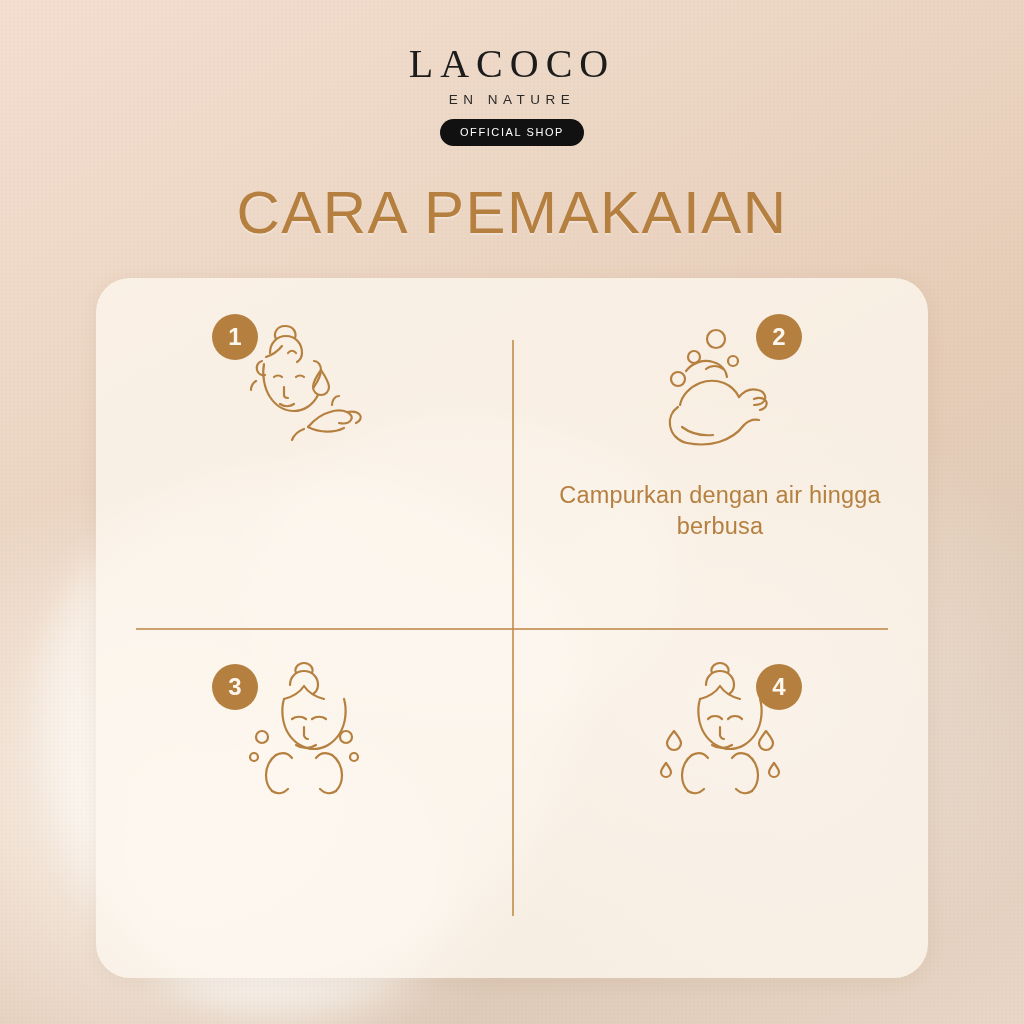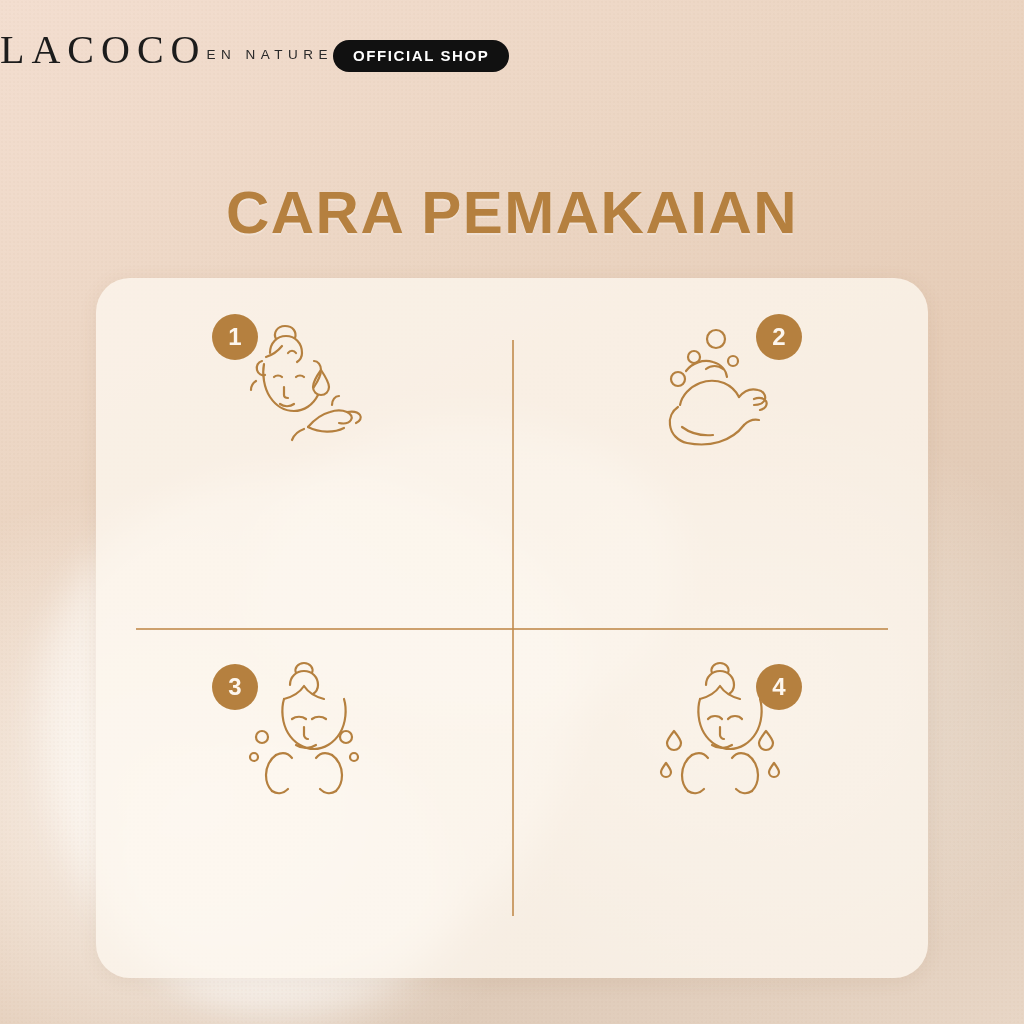--- a/index.html
+++ b/index.html
@@ -31,44 +31,44 @@
     background-image:
       radial-gradient(rgba(160,120,80,0.05) 1px, transparent 1px),
       radial-gradient(rgba(255,255,255,0.05) 1px, transparent 1px);
     background-size: 4px 4px, 7px 7px;
     background-position: 0 0, 2px 3px;
     opacity: .55;
   }
 
   
   .brand {
-    position: absolute; top: 28px; left: 0; right: 0;
-    display: flex; align-items: center;
+    position: absolute; top: 44px; left: 0; right: 0;
+    display: flex; flex-direction: column; align-items: center;
   }
   .brand-name {
     font-family: "Liberation Serif", serif;
     font-size: 40px; letter-spacing: 7px; color: #1c1c1c;
     line-height: 1;
   }
   .brand-sub {
     margin-top: 8px;
     font-size: 13.5px; letter-spacing: 5.5px; color: #2a2a2a; text-align: center;
   }
   .official-shop {
     margin-top: 12px;
     background: #111; color: #fff;
-    font-size: 15px; font-weight: bold; letter-spacing: 1.6px;
+    font-size: 11px; font-weight: normal; letter-spacing: 1.6px;
     padding: 7px 20px 8px; border-radius: 16px;
   }
 
   
   .title {
     position: absolute; top: 178px; left: 0; right: 0;
     text-align: center;
-    font-size: 60px; font-weight: bold; letter-spacing: 1.5px;
+    font-size: 60px; font-weight: normal; letter-spacing: 1.5px;
     color: #b5803f;
     text-shadow: 0 2px 0 rgba(255,255,255,0.28);
   }
 
   
   .card {
     position: absolute; left: 96px; top: 278px;
     width: 832px; height: 700px;
     background: rgba(253,246,238,0.80);
     border-radius: 34px;
@@ -173,20 +173,21 @@
             <path d="M66 62c6-8 17-12 27-9 8 2 13 8 14 15"></path>
             <path d="M86 60c5-4 12-4 17 0"></path>
             <path d="M60 96c2-10 10-18 20-22 8-3 16-3 24 0 7 3 12 8 15 14"></path>
             <path d="M119 88c5-6 12-9 19-7 5 1 8 5 7 9-1 4-6 6-11 6"></path>
             <path d="M134 90c5-2 10-1 12 2 2 4-1 8-6 9"></path>
             <path d="M58 98c-6 4-9 11-8 18 1 9 8 16 17 18 10 2 22 2 32-1 10-3 19-9 25-17"></path>
             <path d="M124 116c4-4 10-6 15-5"></path>
             <path d="M62 118c8 6 20 9 31 8"></path>
           </svg>
         </div>
+        <div class="caption">Campurkan dengan air hingga berbusa</div>
       </div>
 
       <div class="cell bl">
         <div class="art">
           <div class="badge">3</div>
           <svg width="200" height="160" viewBox="0 0 200 160" fill="none" stroke="#b5803f" stroke-width="2.2" stroke-linecap="round" stroke-linejoin="round">
             <path d="M86 26c0-8 6-14 14-14s14 6 14 14c0 4-2 7-5 9"></path>
             <path d="M92 14c-2-5 2-10 8-10s10 5 8 10"></path>
             <path d="M80 40c-3 10-2 24 4 34 6 10 16 16 26 16s20-6 26-16c6-10 7-24 4-34"></path>
             <path d="M80 40c8-2 16-7 20-13 4 6 12 11 20 13"></path>

